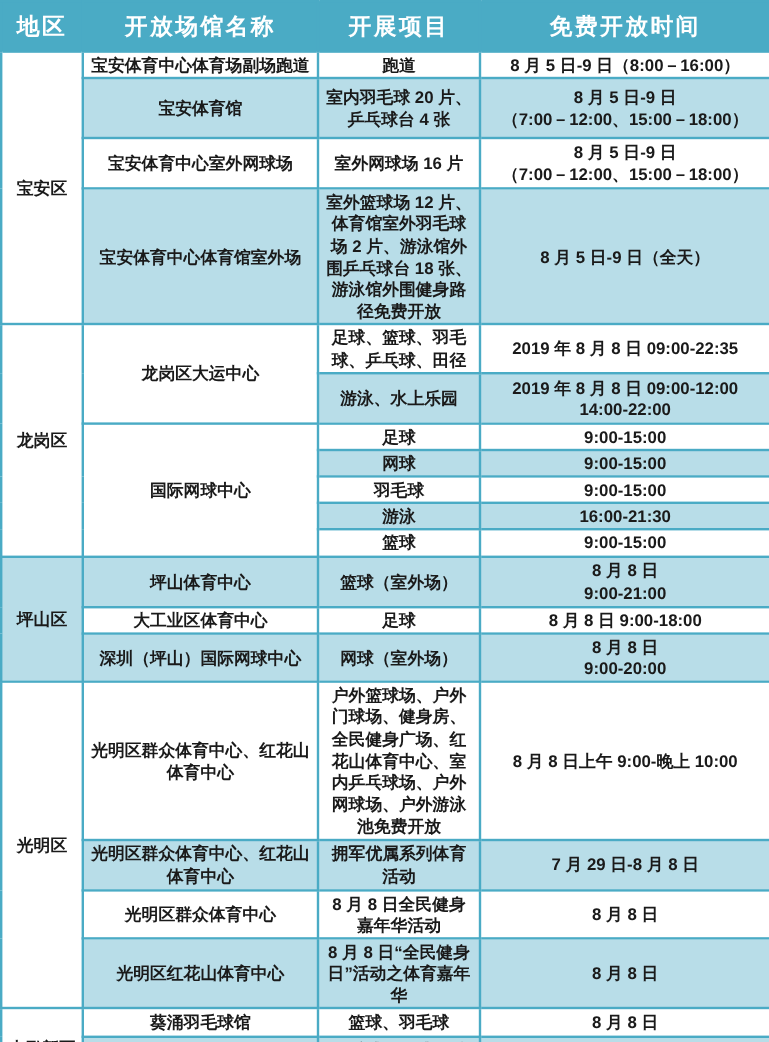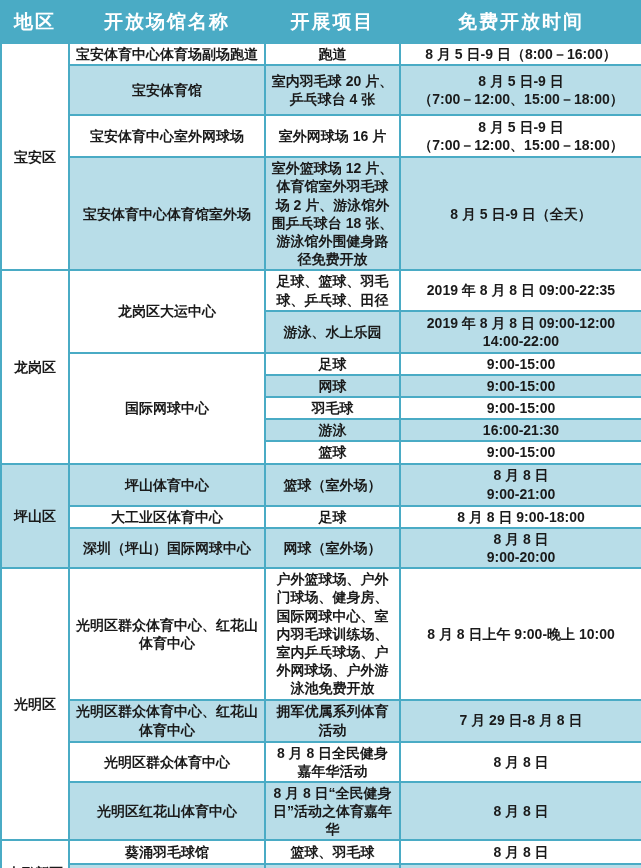--- a/index.html
+++ b/index.html
@@ -135,21 +135,21 @@
     </tr>
     <tr class="b" style="height:38px">
       <td>深圳（坪山）国际网球中心</td>
       <td>网球（室外场）</td>
       <td>8 月 8 日
 9:00-20:00</td>
     </tr>
     <tr class="w" style="height:114px">
       <td rowspan="4" class="cw">光明区</td>
       <td>光明区群众体育中心、红花山体育中心</td>
-      <td>户外篮球场、户外门球场、健身房、国际网球中心、室内羽毛球训练场、室内乒乓球场、户外网球场、户外游泳池免费开放</td>
+      <td>户外篮球场、户外门球场、健身房、全民健身广场、红花山体育中心、室内乒乓球场、户外网球场、户外游泳池免费开放</td>
       <td>8 月 8 日上午 9:00-晚上 10:00</td>
     </tr>
     <tr class="b" style="height:42px">
       <td>光明区群众体育中心、红花山体育中心</td>
       <td>拥军优属系列体育活动</td>
       <td>7 月 29 日-8 月 8 日</td>
     </tr>
     <tr class="w" style="height:40px">
       <td>光明区群众体育中心</td>
       <td>8 月 8 日全民健身嘉年华活动</td>

